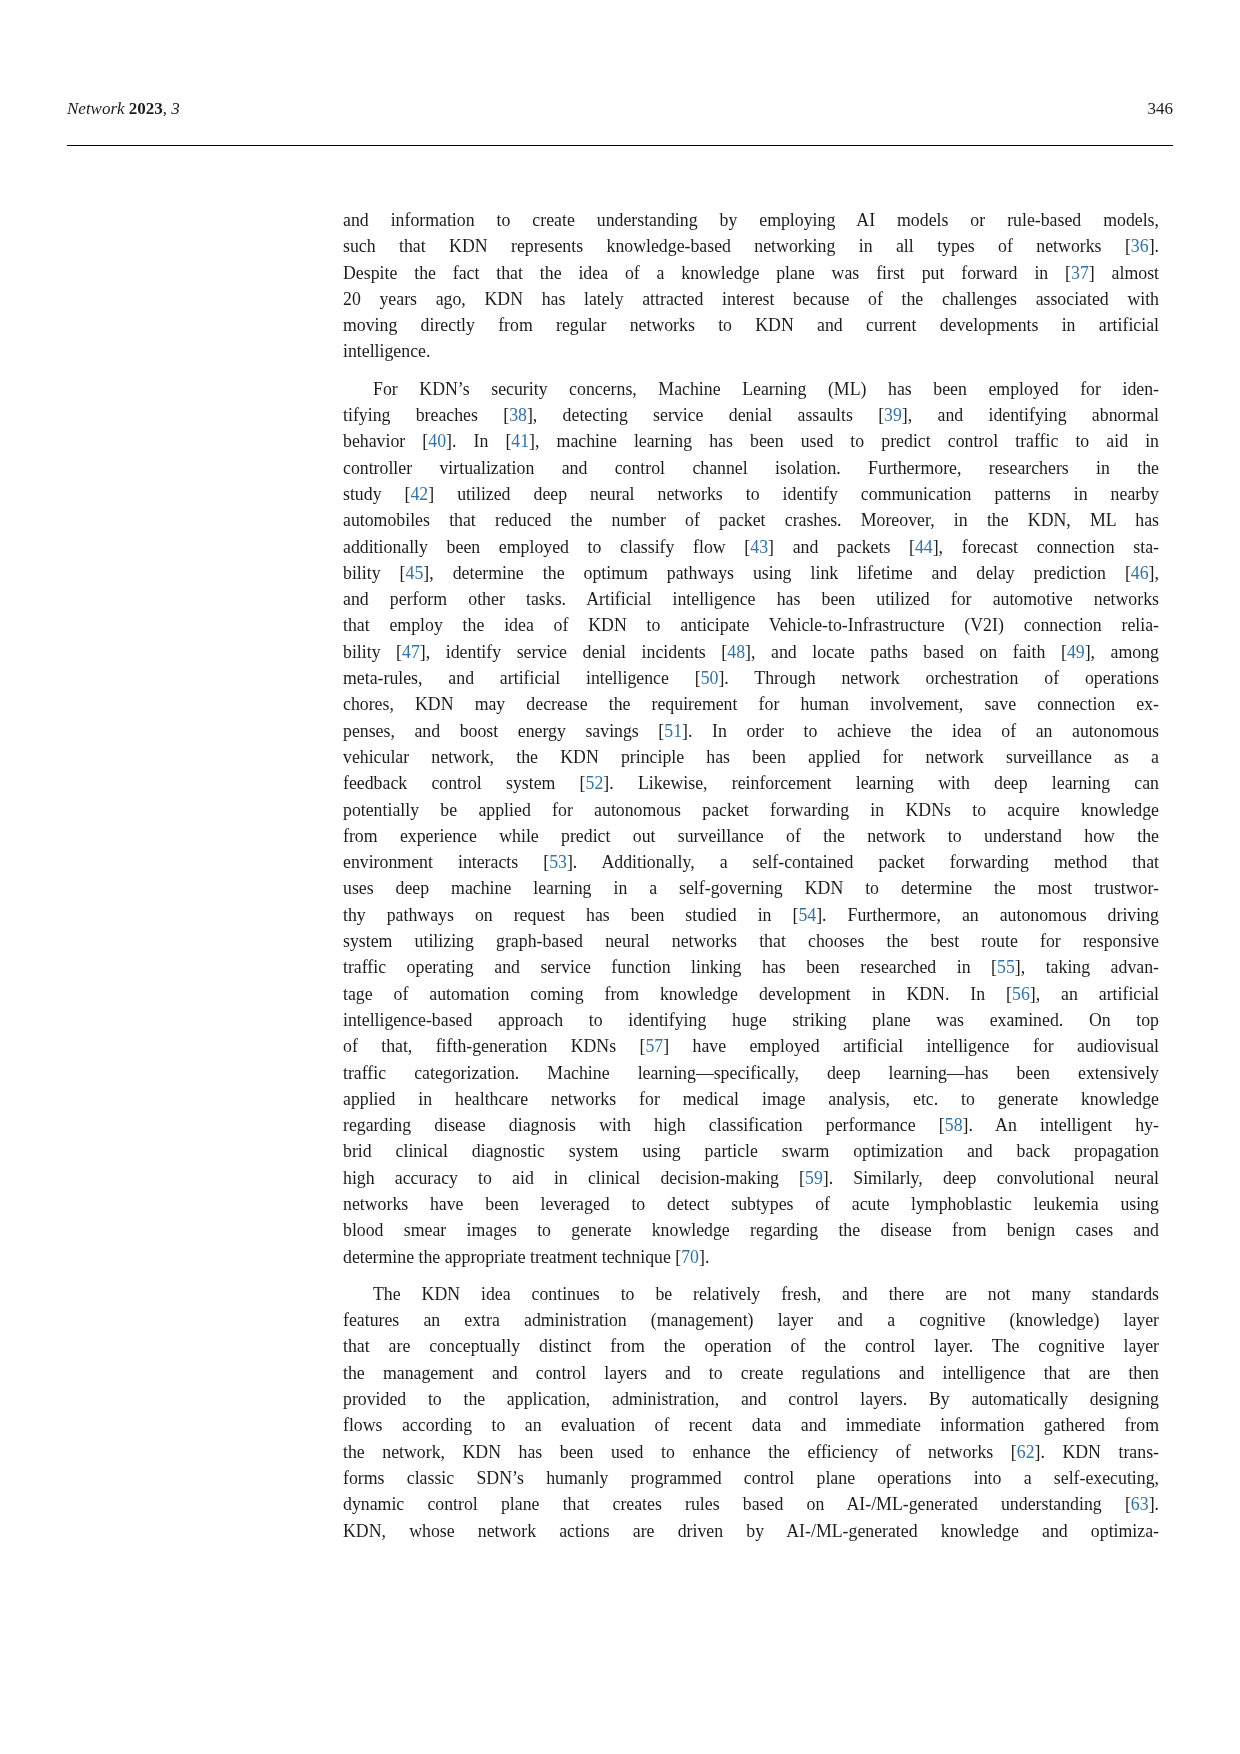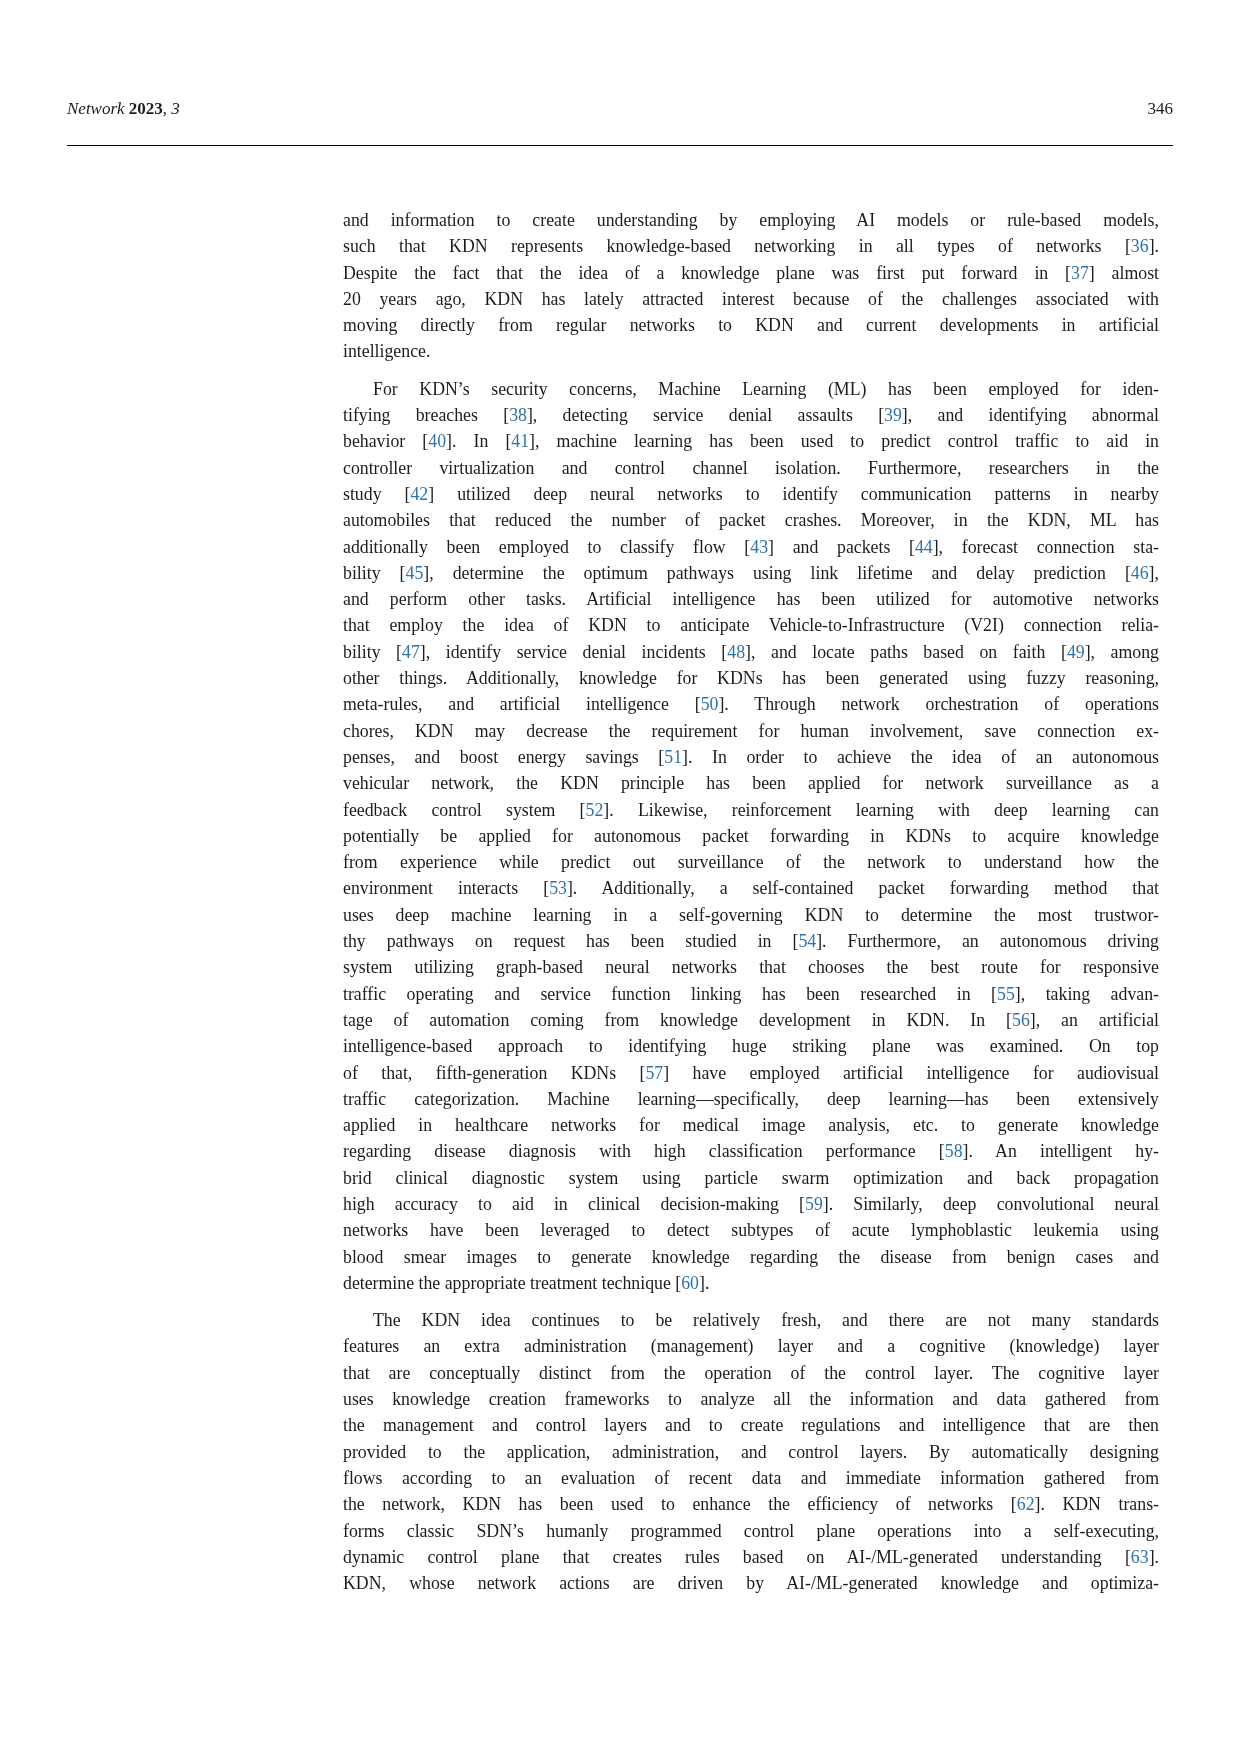--- a/index.html
+++ b/index.html
@@ -81,21 +81,20 @@
         <div class="line">tifying breaches [<span class="cite">38</span>], detecting service denial assaults [<span class="cite">39</span>], and identifying abnormal</div>
         <div class="line">behavior [<span class="cite">40</span>]. In [<span class="cite">41</span>], machine learning has been used to predict control traffic to aid in</div>
         <div class="line">controller virtualization and control channel isolation. Furthermore, researchers in the</div>
         <div class="line">study [<span class="cite">42</span>] utilized deep neural networks to identify communication patterns in nearby</div>
         <div class="line">automobiles that reduced the number of packet crashes. Moreover, in the KDN, ML has</div>
         <div class="line">additionally been employed to classify flow [<span class="cite">43</span>] and packets [<span class="cite">44</span>], forecast connection sta-</div>
         <div class="line">bility [<span class="cite">45</span>], determine the optimum pathways using link lifetime and delay prediction [<span class="cite">46</span>],</div>
         <div class="line">and perform other tasks. Artificial intelligence has been utilized for automotive networks</div>
         <div class="line">that employ the idea of KDN to anticipate Vehicle-to-Infrastructure (V2I) connection relia-</div>
         <div class="line">bility [<span class="cite">47</span>], identify service denial incidents [<span class="cite">48</span>], and locate paths based on faith [<span class="cite">49</span>], among</div>
-        <div class="line">other things. Additionally, knowledge for KDNs has been generated using fuzzy reasoning,</div>
         <div class="line">meta-rules, and artificial intelligence [<span class="cite">50</span>]. Through network orchestration of operations</div>
         <div class="line">chores, KDN may decrease the requirement for human involvement, save connection ex-</div>
         <div class="line">penses, and boost energy savings [<span class="cite">51</span>]. In order to achieve the idea of an autonomous</div>
         <div class="line">vehicular network, the KDN principle has been applied for network surveillance as a</div>
         <div class="line">feedback control system [<span class="cite">52</span>]. Likewise, reinforcement learning with deep learning can</div>
         <div class="line">potentially be applied for autonomous packet forwarding in KDNs to acquire knowledge</div>
         <div class="line">from experience while predict out surveillance of the network to understand how the</div>
         <div class="line">environment interacts [<span class="cite">53</span>]. Additionally, a self-contained packet forwarding method that</div>
         <div class="line">uses deep machine learning in a self-governing KDN to determine the most trustwor-</div>
         <div class="line">thy pathways on request has been studied in [<span class="cite">54</span>]. Furthermore, an autonomous driving</div>
@@ -104,27 +103,26 @@
         <div class="line">tage of automation coming from knowledge development in KDN. In [<span class="cite">56</span>], an artificial</div>
         <div class="line">intelligence-based approach to identifying huge striking plane was examined. On top</div>
         <div class="line">of that, fifth-generation KDNs [<span class="cite">57</span>] have employed artificial intelligence for audiovisual</div>
         <div class="line">traffic categorization. Machine learning—specifically, deep learning—has been extensively</div>
         <div class="line">applied in healthcare networks for medical image analysis, etc. to generate knowledge</div>
         <div class="line">regarding disease diagnosis with high classification performance [<span class="cite">58</span>]. An intelligent hy-</div>
         <div class="line">brid clinical diagnostic system using particle swarm optimization and back propagation</div>
         <div class="line">high accuracy to aid in clinical decision-making [<span class="cite">59</span>]. Similarly, deep convolutional neural</div>
         <div class="line">networks have been leveraged to detect subtypes of acute lymphoblastic leukemia using</div>
         <div class="line">blood smear images to generate knowledge regarding the disease from benign cases and</div>
-        <div class="line last">determine the appropriate treatment technique [<span class="cite">60</span>].</div>
+        <div class="line last">determine the appropriate treatment technique [<span class="cite">70</span>].</div>
       </div>
       <div class="para indent">
         <div class="line">The KDN idea continues to be relatively fresh, and there are not many standards</div>
         <div class="line">features an extra administration (management) layer and a cognitive (knowledge) layer</div>
         <div class="line">that are conceptually distinct from the operation of the control layer. The cognitive layer</div>
-        <div class="line">uses knowledge creation frameworks to analyze all the information and data gathered from</div>
         <div class="line">the management and control layers and to create regulations and intelligence that are then</div>
         <div class="line">provided to the application, administration, and control layers. By automatically designing</div>
         <div class="line">flows according to an evaluation of recent data and immediate information gathered from</div>
         <div class="line">the network, KDN has been used to enhance the efficiency of networks [<span class="cite">62</span>]. KDN trans-</div>
         <div class="line">forms classic SDN’s humanly programmed control plane operations into a self-executing,</div>
         <div class="line">dynamic control plane that creates rules based on AI-/ML-generated understanding [<span class="cite">63</span>].</div>
         <div class="line">KDN, whose network actions are driven by AI-/ML-generated knowledge and optimiza-</div>
       </div>
     </div>
 

